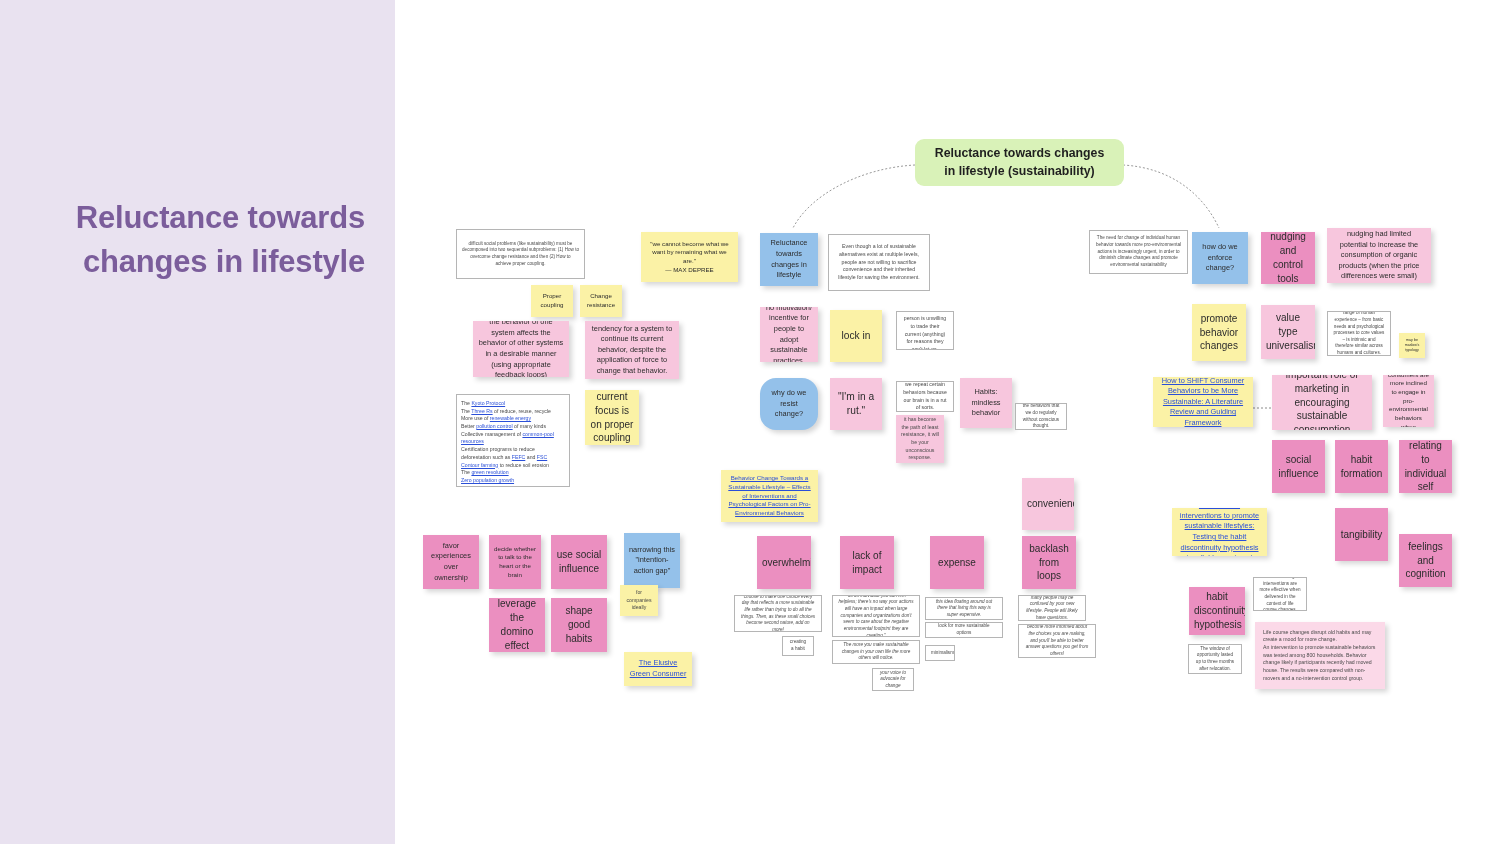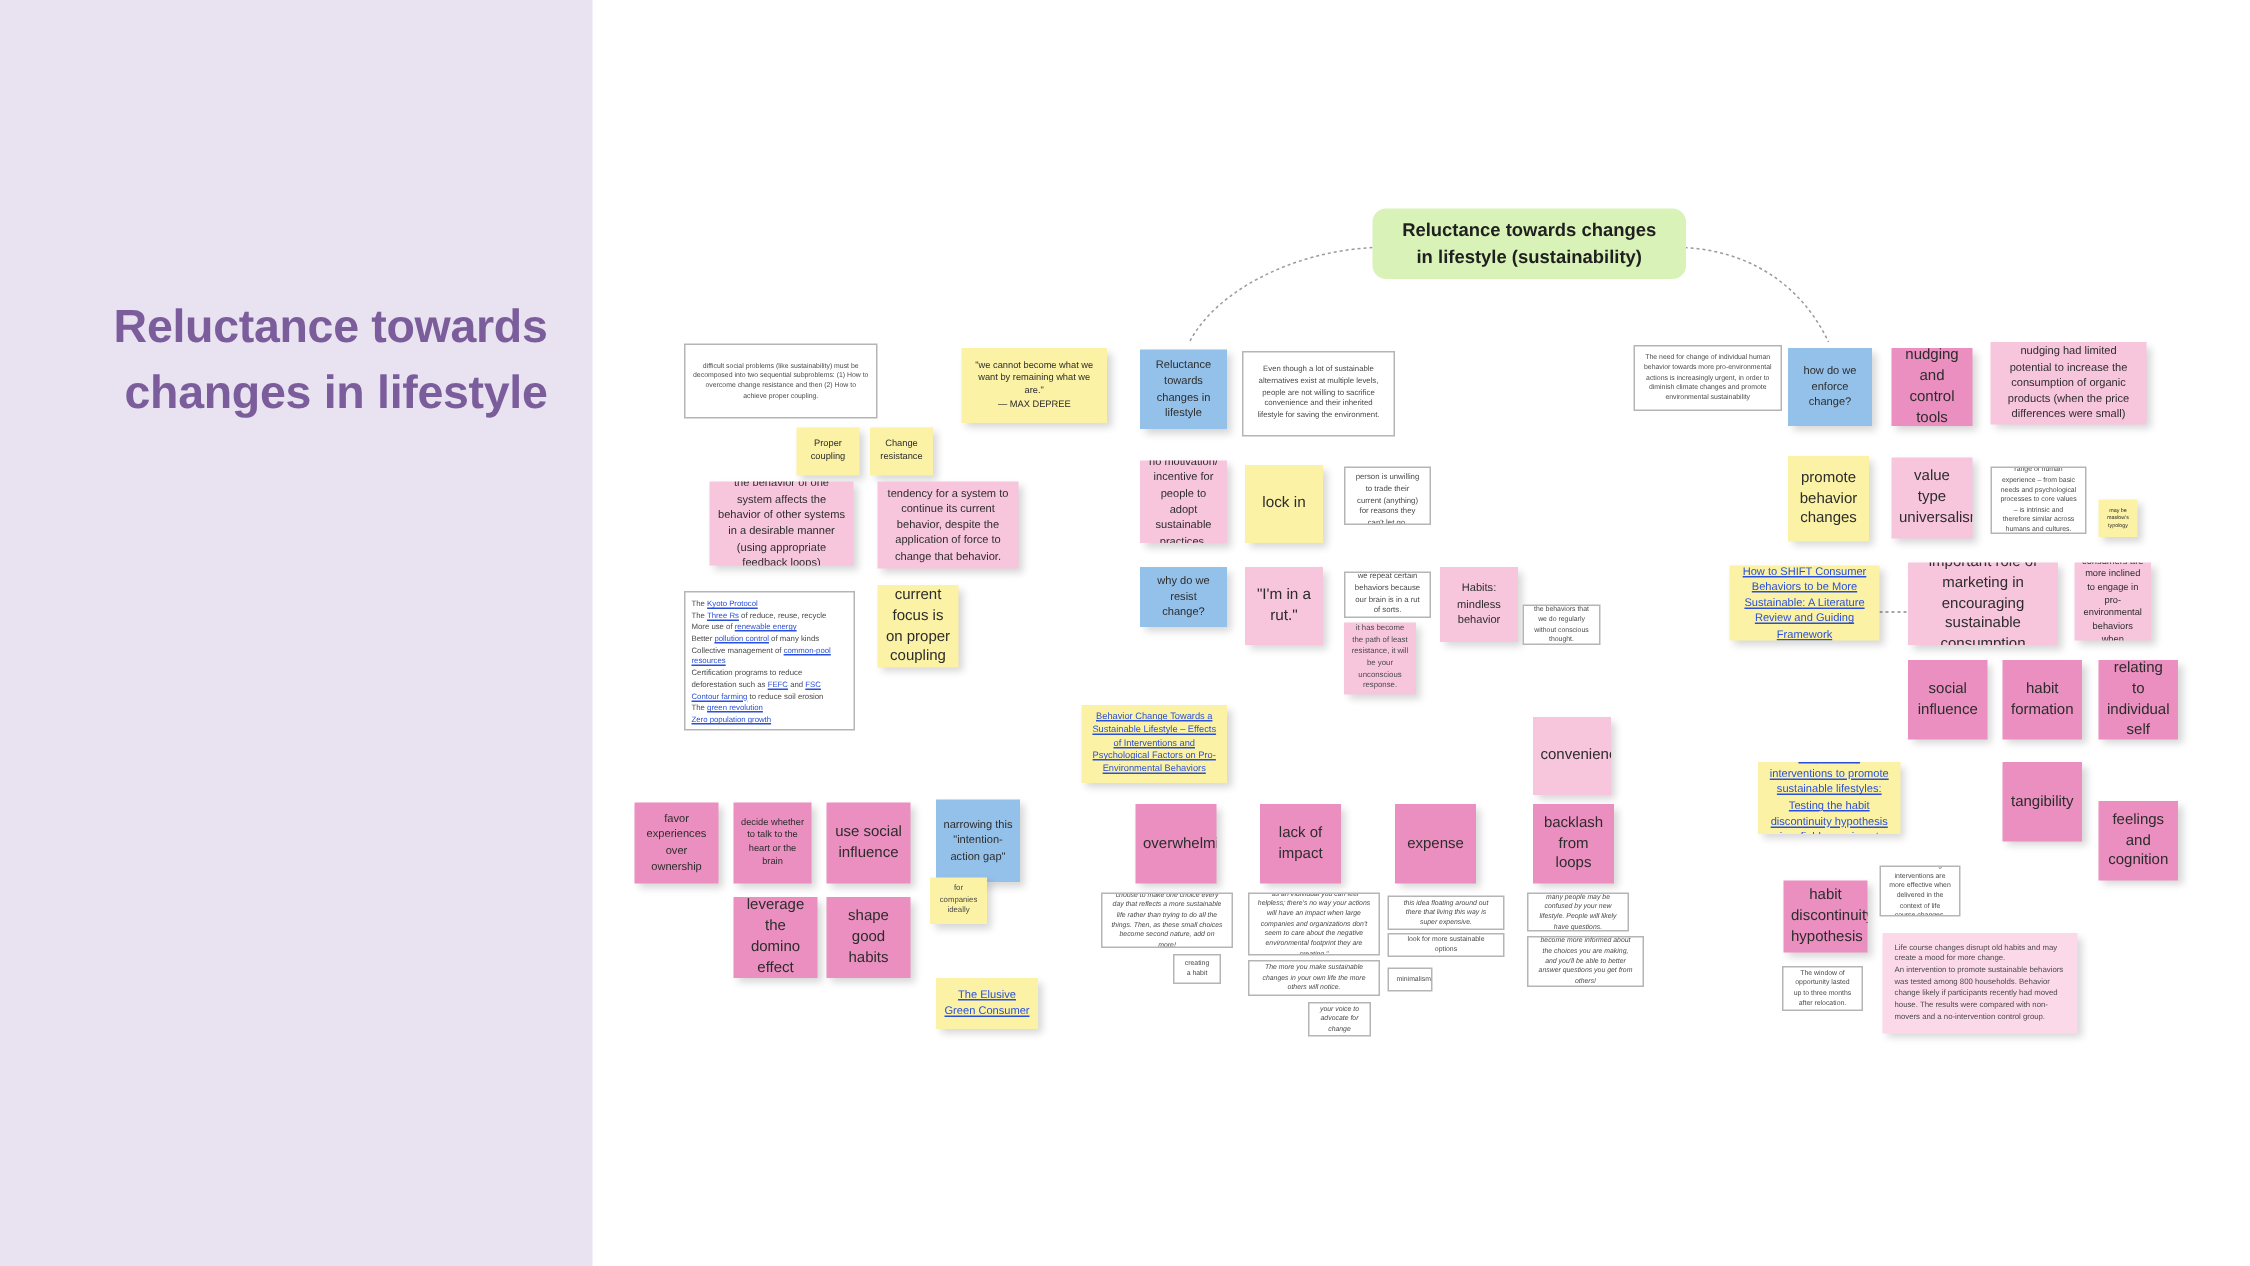--- a/index.html
+++ b/index.html
@@ -151,21 +151,21 @@
   </div>
 
   <div class="note sticky c-yellow lg" style="left:830px; top:310px; width:52px; height:52px;">
     <span class="txt">lock in</span>
   </div>
 
   <div class="note c-white tiny2" style="left:896px; top:311px; width:58px; height:39px;">
     <span class="txt">a situation when a person is unwilling to trade their current (anything) for reasons they can't let go.</span>
   </div>
 
-  <div class="note sticky c-blue sm" style="left:760px; top:378px; width:58px; height:40px;">
+  <div class="note sticky c-blue sm" style="left:760px; top:378px; width:58px; height:52px;border-radius:16px;">
     <span class="txt">why do we resist change?</span>
   </div>
 
   <div class="note sticky c-pink-lt lg" style="left:830px; top:378px; width:52px; height:52px;">
     <span class="txt">"I'm in a rut."</span>
   </div>
 
   <div class="note c-white tiny2" style="left:896px; top:381px; width:58px; height:31px;">
     <span class="txt">we repeat certain behaviors because our brain is in a rut of sorts.</span>
   </div>

